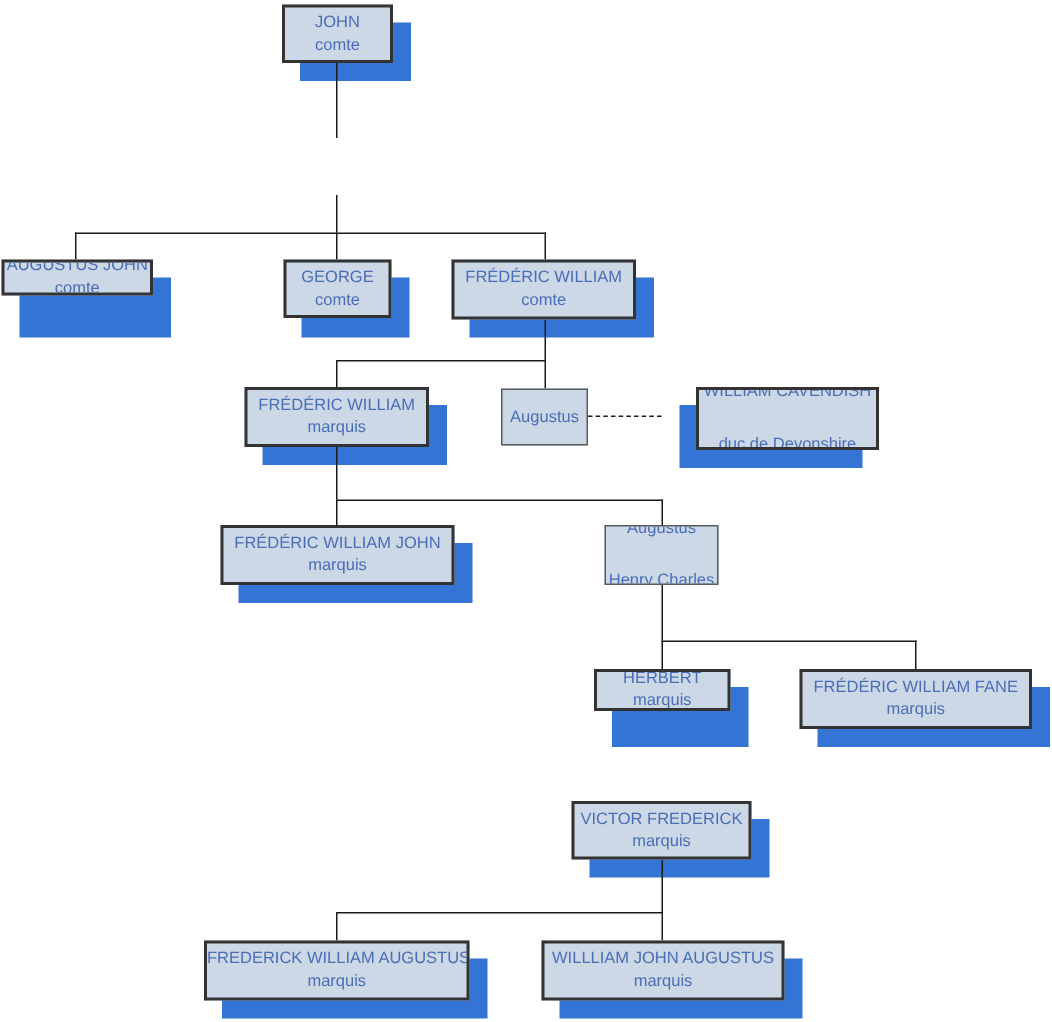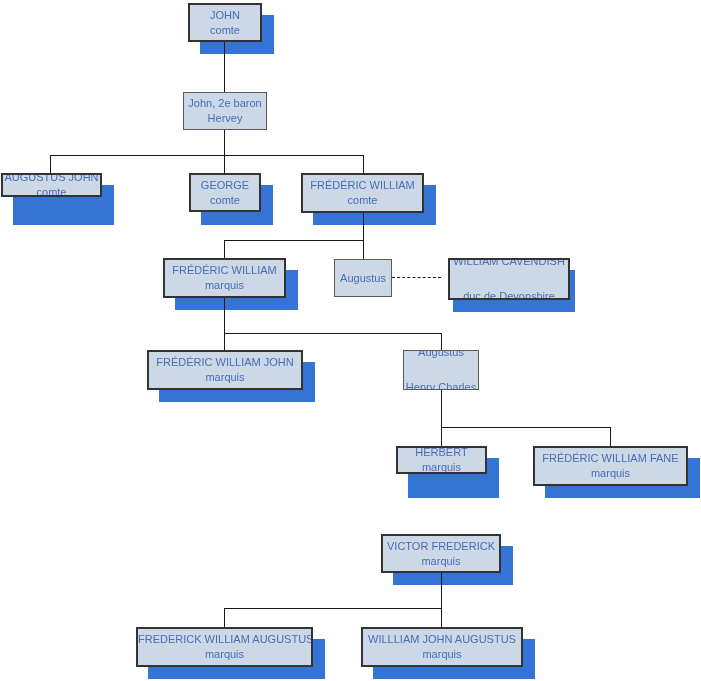--- a/index.html
+++ b/index.html
@@ -90,44 +90,40 @@
       <div class="connector" style="left: 441px; top: 573px; width: 1px; height: 35px;"></div>
       <div class="connector" style="left: 224px; top: 608px; width: 218px; height: 1px;"></div>
       <div class="connector" style="left: 224px; top: 608px; width: 1px; height: 19px;"></div>
       <div class="connector" style="left: 441px; top: 608px; width: 1px; height: 19px;"></div>
     </div>
   <div class="layer" id="node-layer">
       <div class="tree-node border-dark" style="left: 188px; top: 3px; width: 74px; height: 39px; background: rgb(204, 216, 230); color: rgb(74, 109, 184);">
         <div class="name">JOHN</div>
         <div class="subtitle">comte</div>
       </div>
-      <div class="tree-node border-light" style="left: 183px; top: 92px; width: 84px; height: 38px; background: rgb(204, 216, 230); color: rgb(74, 109, 184);">
-        <div class="name">John, 2e baron</div>
-        <div class="subtitle">Hervey</div>
-      </div>
       <div class="tree-node border-dark" style="left: 1px; top: 173px; width: 101px; height: 24px; background: rgb(204, 216, 230); color: rgb(74, 109, 184);">
         <div class="name">AUGUSTUS JOHN</div>
         <div class="subtitle">comte</div>
       </div>
       <div class="tree-node border-dark" style="left: 189px; top: 173px; width: 72px; height: 39px; background: rgb(204, 216, 230); color: rgb(74, 109, 184);">
         <div class="name">GEORGE</div>
         <div class="subtitle">comte</div>
       </div>
       <div class="tree-node border-dark" style="left: 301px; top: 173px; width: 123px; height: 40px; background: rgb(204, 216, 230); color: rgb(74, 109, 184);">
         <div class="name">FRÉDÉRIC WILLIAM</div>
         <div class="subtitle">comte</div>
       </div>
       <div class="tree-node border-dark" style="left: 163px; top: 258px; width: 123px; height: 40px; background: rgb(204, 216, 230); color: rgb(74, 109, 184);">
         <div class="name">FRÉDÉRIC WILLIAM</div>
         <div class="subtitle">marquis</div>
       </div>
       <div class="tree-node border-light" style="left: 334px; top: 259px; width: 58px; height: 38px; background: rgb(204, 216, 230); color: rgb(74, 109, 184);">
         <div class="name">Augustus</div>
       </div>
-      <div class="tree-node border-dark" style="left: 448px; top: 258px; width: 122px; height: 42px; background: rgb(204, 216, 230); color: rgb(74, 109, 184); gap: 20px;">
+      <div class="tree-node border-dark" style="left: 464px; top: 258px; width: 122px; height: 42px; background: rgb(204, 216, 230); color: rgb(74, 109, 184); gap: 20px;">
         <div class="name">WILLIAM CAVENDISH</div>
         <div class="subtitle">duc de Devonshire</div>
       </div>
       <div class="tree-node border-dark" style="left: 147px; top: 350px; width: 156px; height: 40px; background: rgb(204, 216, 230); color: rgb(74, 109, 184);">
         <div class="name">FRÉDÉRIC WILLIAM JOHN</div>
         <div class="subtitle">marquis</div>
       </div>
       <div class="tree-node border-light" style="left: 403px; top: 350px; width: 76px; height: 40px; background: rgb(204, 216, 230); color: rgb(74, 109, 184); gap: 20px;">
         <div class="name">Augustus</div>
         <div class="subtitle">Henry Charles</div>

